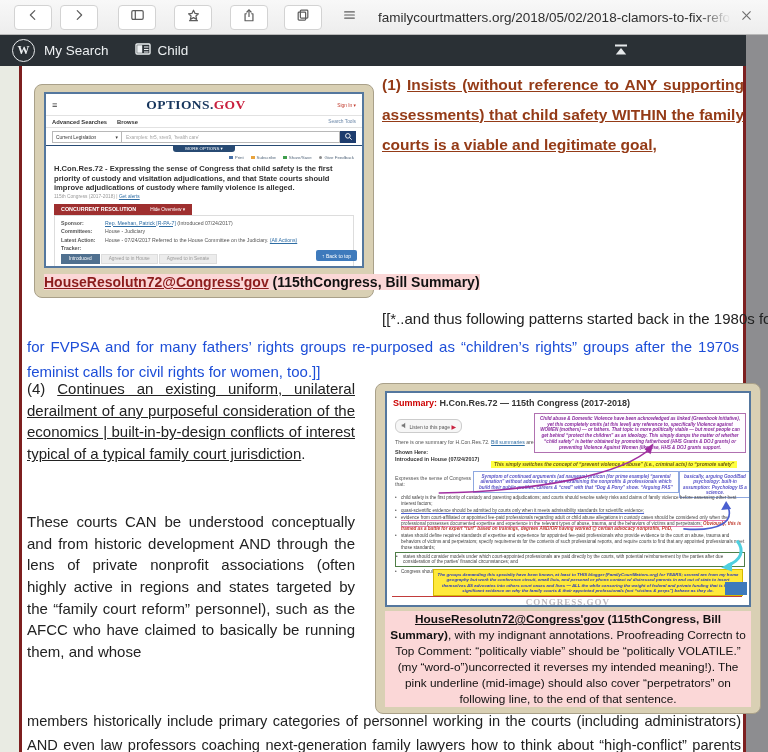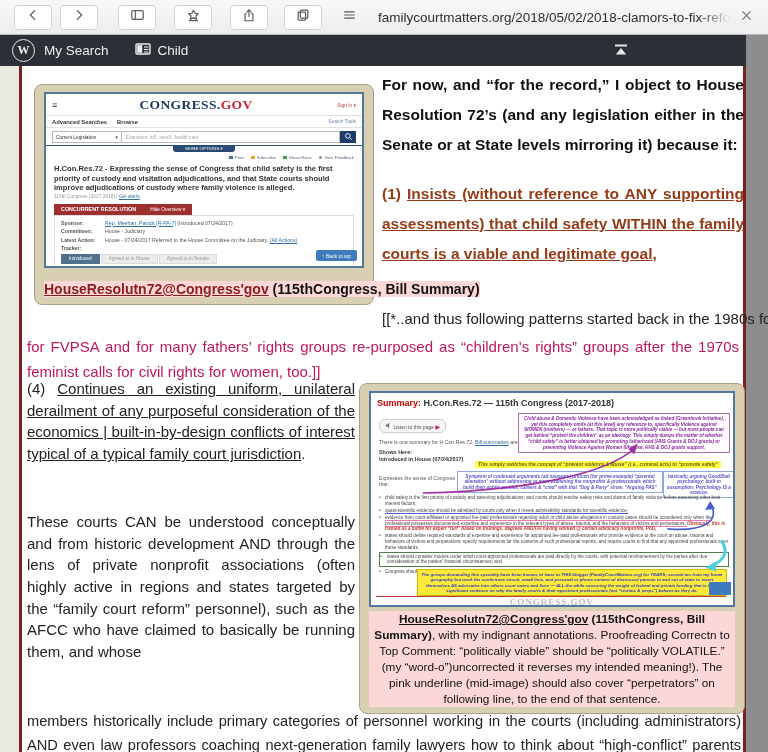--- a/index.html
+++ b/index.html
@@ -36,37 +36,37 @@
 
   
   #rcol1{left:360px;top:4px;width:362px}
   #rcol1 p{margin:0;text-align:justify}
   .intro{font-weight:bold;font-size:15.5px;line-height:30px;color:#111;margin-bottom:19px!important}
   .p1{font-weight:bold;font-size:15.5px;line-height:30px;color:#943b17;margin-bottom:15px!important}
   .p1 .u{text-decoration:underline}
   .p2{font-size:15px;line-height:26px;color:#222}
   .p2 .u{text-decoration:underline}
   #bracket1{left:360px;top:244px;width:362px;font-size:15px;color:#222;white-space:nowrap}
-  #bracket2{left:5px;top:268px;width:712px;font-size:15px;line-height:25px;color:#be185d;text-align:justify}
+  #bracket2{left:5px;top:268px;width:712px;font-size:15px;line-height:25px;color:#1d4ed8;text-align:justify}
   #lcol2{left:5px;top:312px;width:328px}
   #lcol2 p{margin:0;font-size:15px;line-height:21.7px;color:#222;text-align:justify}
   #lcol2 .u{text-decoration:underline}
   .p3{margin-bottom:21px!important}
   .andp{margin-bottom:22px!important}
   .p4{margin-bottom:46px!important}
   #bottom-para{left:5px;top:644px;width:714px;font-size:14.6px;line-height:23.5px;color:#222;text-align:justify}
 
   
   .frame{background:#d9d0b4;border:1px solid #a9a089;border-radius:8px;padding:7px 9px 6px;box-sizing:border-box}
   #img1-box{left:12px;top:18px;width:340px}
-  #img2-box{left:337px;top:317px;width:386px}
+  #img2-box{left:353px;top:317px;width:386px}
   .shot{background:#fff;border:2px solid #54779e;overflow:hidden;position:relative}
   #shot1{height:172px;font-size:5px;color:#444}
   #shot2{height:212px;font-size:5px;color:#444}
-  .cap1{margin-top:12px;font-size:14px;line-height:18px;white-space:nowrap}
+  .cap1{margin-top:5px;font-size:14px;line-height:18px;white-space:nowrap}
   .cap1 span{background:#fbd7d7}
   .cap1 .lnk{color:#8b1c1c;font-weight:bold;text-decoration:underline}
   .cap1 .rest{color:#111;font-weight:bold}
   .cap2{margin-top:4px;background:#fbd7d7;text-align:center;font-size:11.8px;line-height:16px;color:#111;padding:0 2px}
   .cap2 .lnk{font-weight:bold;text-decoration:underline}
   .cap2 .bld{font-weight:bold}
 
   
   .cg-header{display:flex;align-items:center;padding:3px 6px 2px}
   .cg-burger{font-size:9px;color:#333;width:18px}
@@ -219,31 +219,30 @@
         </svg></span></div>
 </div>
 <div class="abs" id="gray-strip"></div>
 
 <div class="abs" id="left-maroon"></div>
 <div class="abs" id="right-maroon"></div>
 
 <div class="abs" id="content">
 
   <div class="abs" id="rcol1">
-    <p class="intro">For now, and “for the record,” I object to House Resolution 72’s (and any legislation either in the Senate or at State levels mirroring it) because it:</p>
     <p class="p1"><span>(1) </span><span class="u">Insists (without reference to ANY supporting assessments) that child safety WITHIN the family courts is a viable and legitimate goal</span><span>,</span></p>
   </div>
   <div class="abs" id="bracket1">[[*..and thus following patterns started back in the 1980s for nonprofits and</div>
   <div class="abs" id="bracket2">for FVPSA and for many fathers’ rights groups re-purposed as “children’s rights” groups after the 1970s feminist calls for civil rights for women, too.]]</div>
 
   <div class="abs frame" id="img1-box">
     <div class="shot" id="shot1">
       <div class="cg-header">
         <span class="cg-burger">≡</span>
-        <span class="cg-logo"><span class="n">CONGRESS.</span><span class="g">GOV</span></span>
+        <span class="cg-logo"><span class="n">OPTIONS.</span><span class="g">GOV</span></span>
         <span class="cg-signin">Sign In ▾</span>
       </div>
       <div class="cg-nav">
         <span>Advanced Searches</span>
         <span>Browse</span>
         <span class="right">Search Tools</span>
       </div>
       <div class="cg-search">
         <span class="cg-sel">
             <span>Current Legislation</span>

